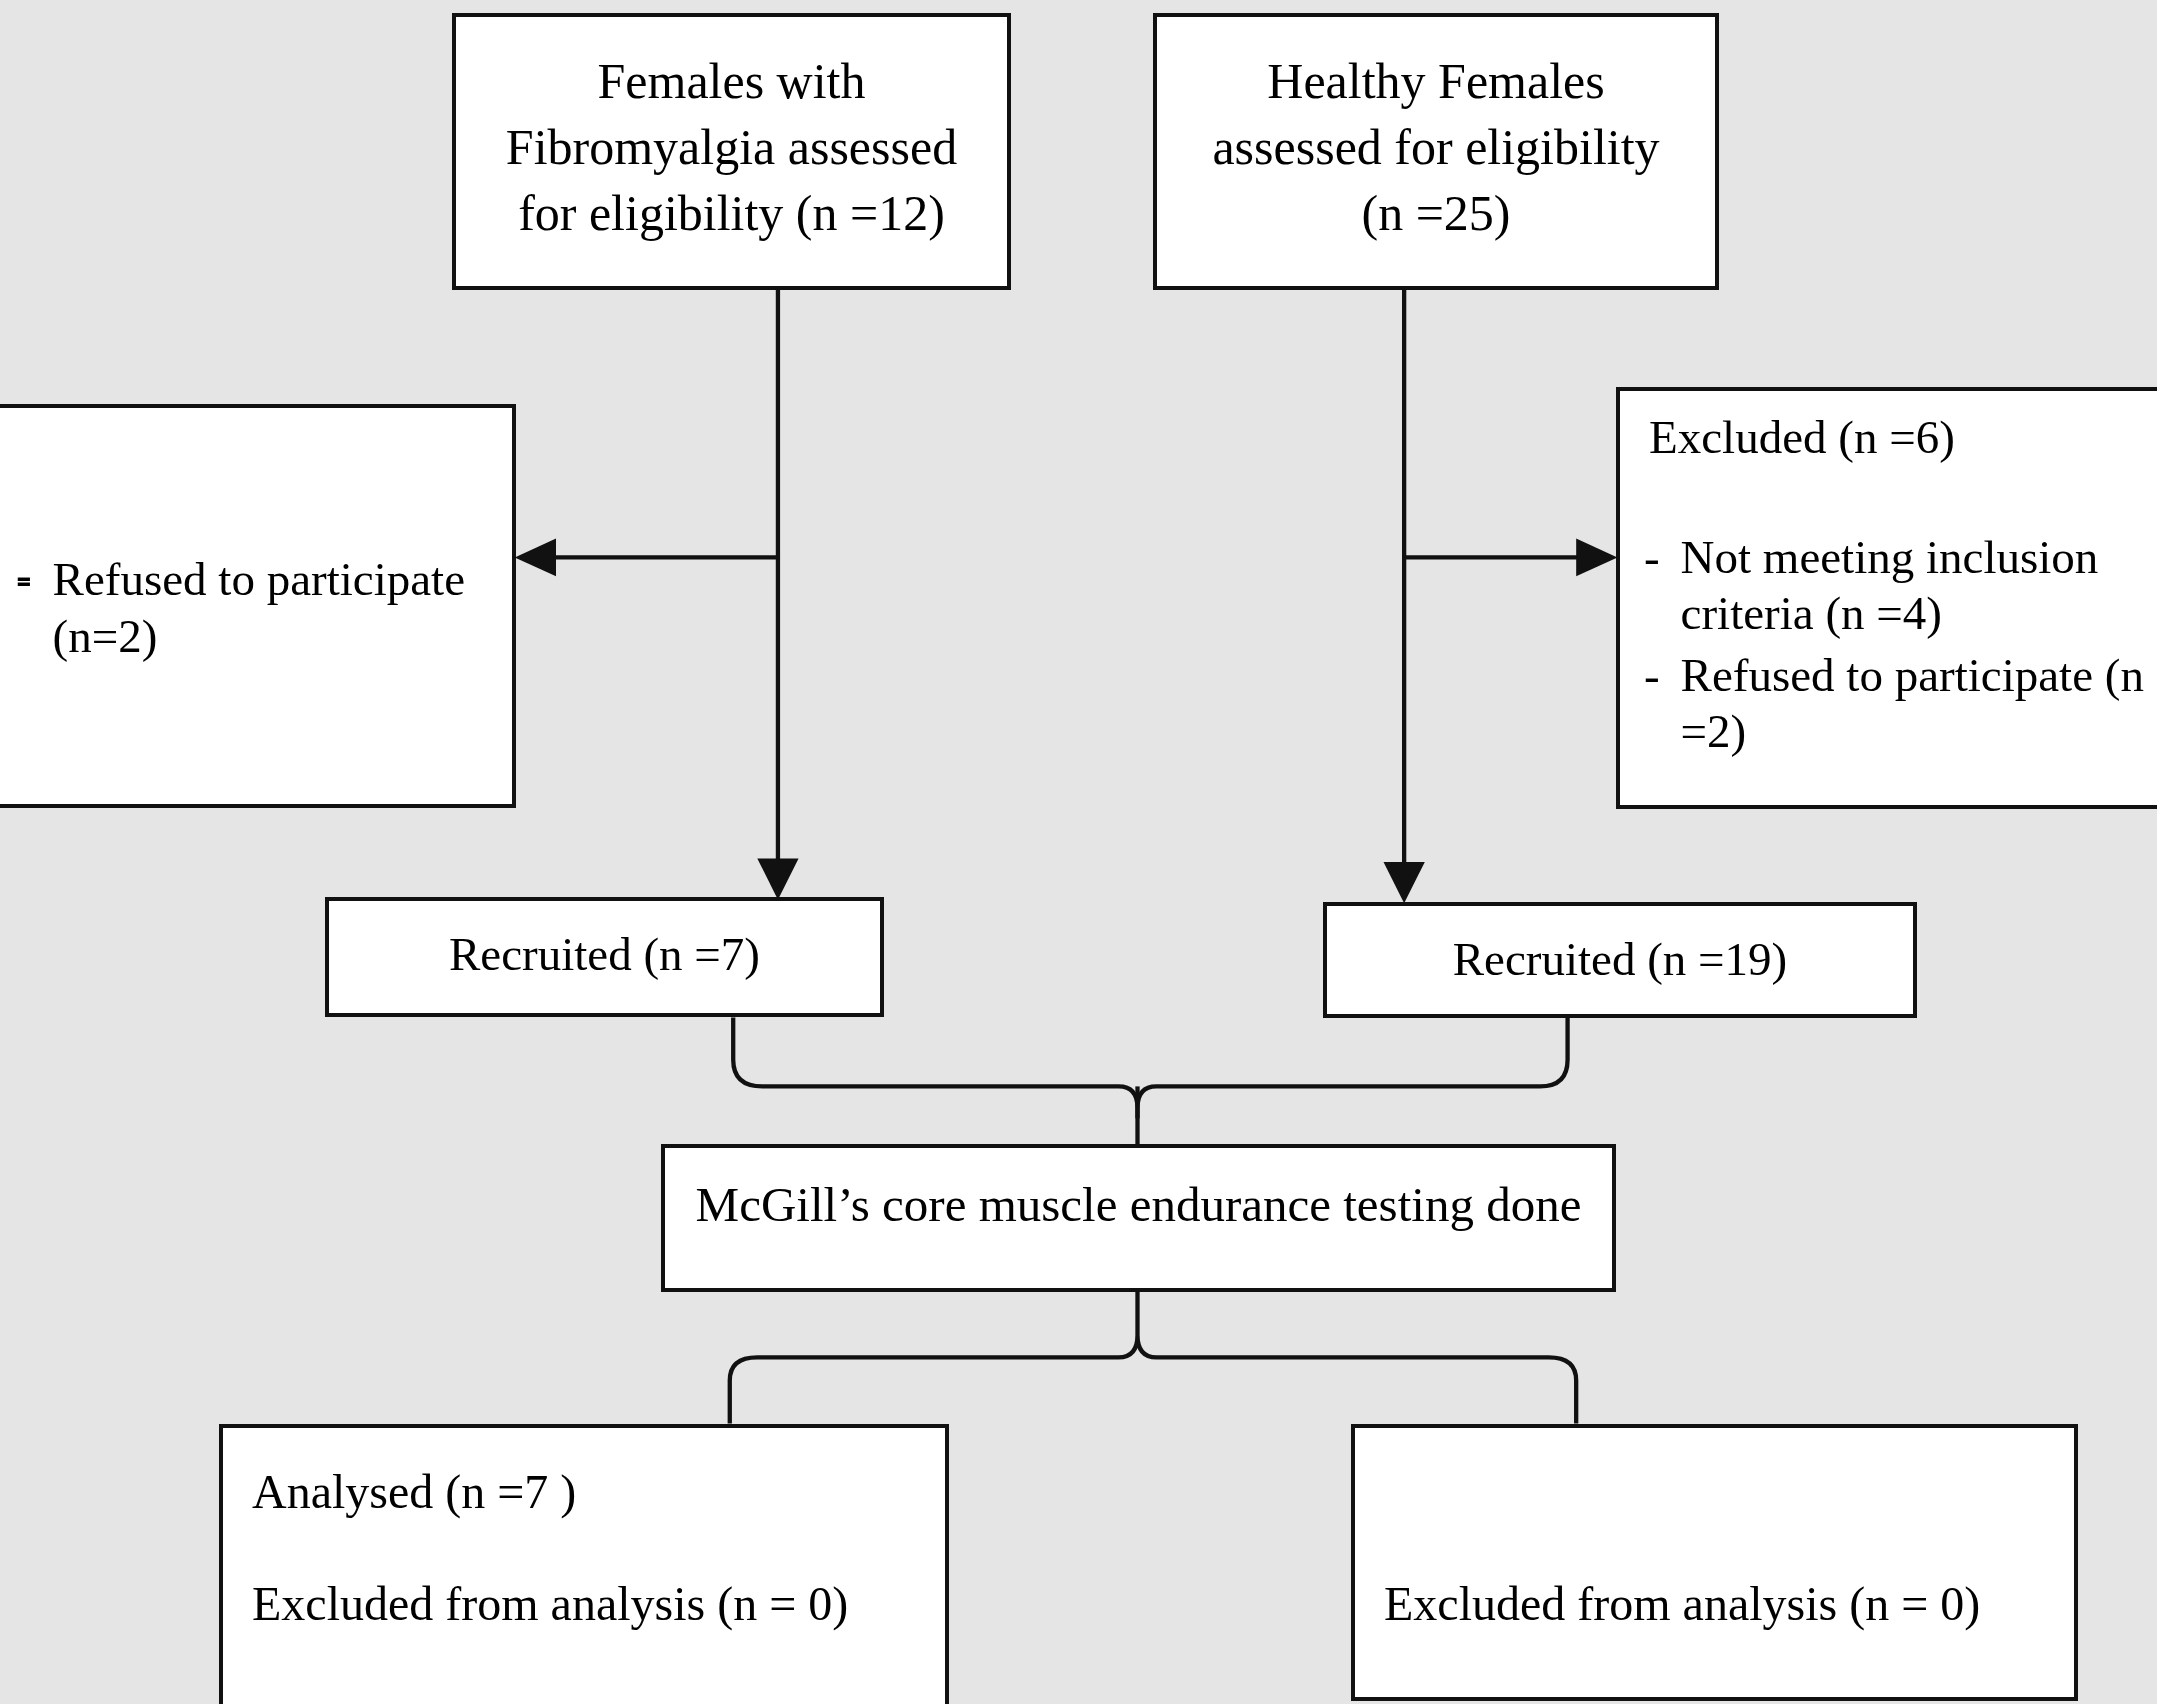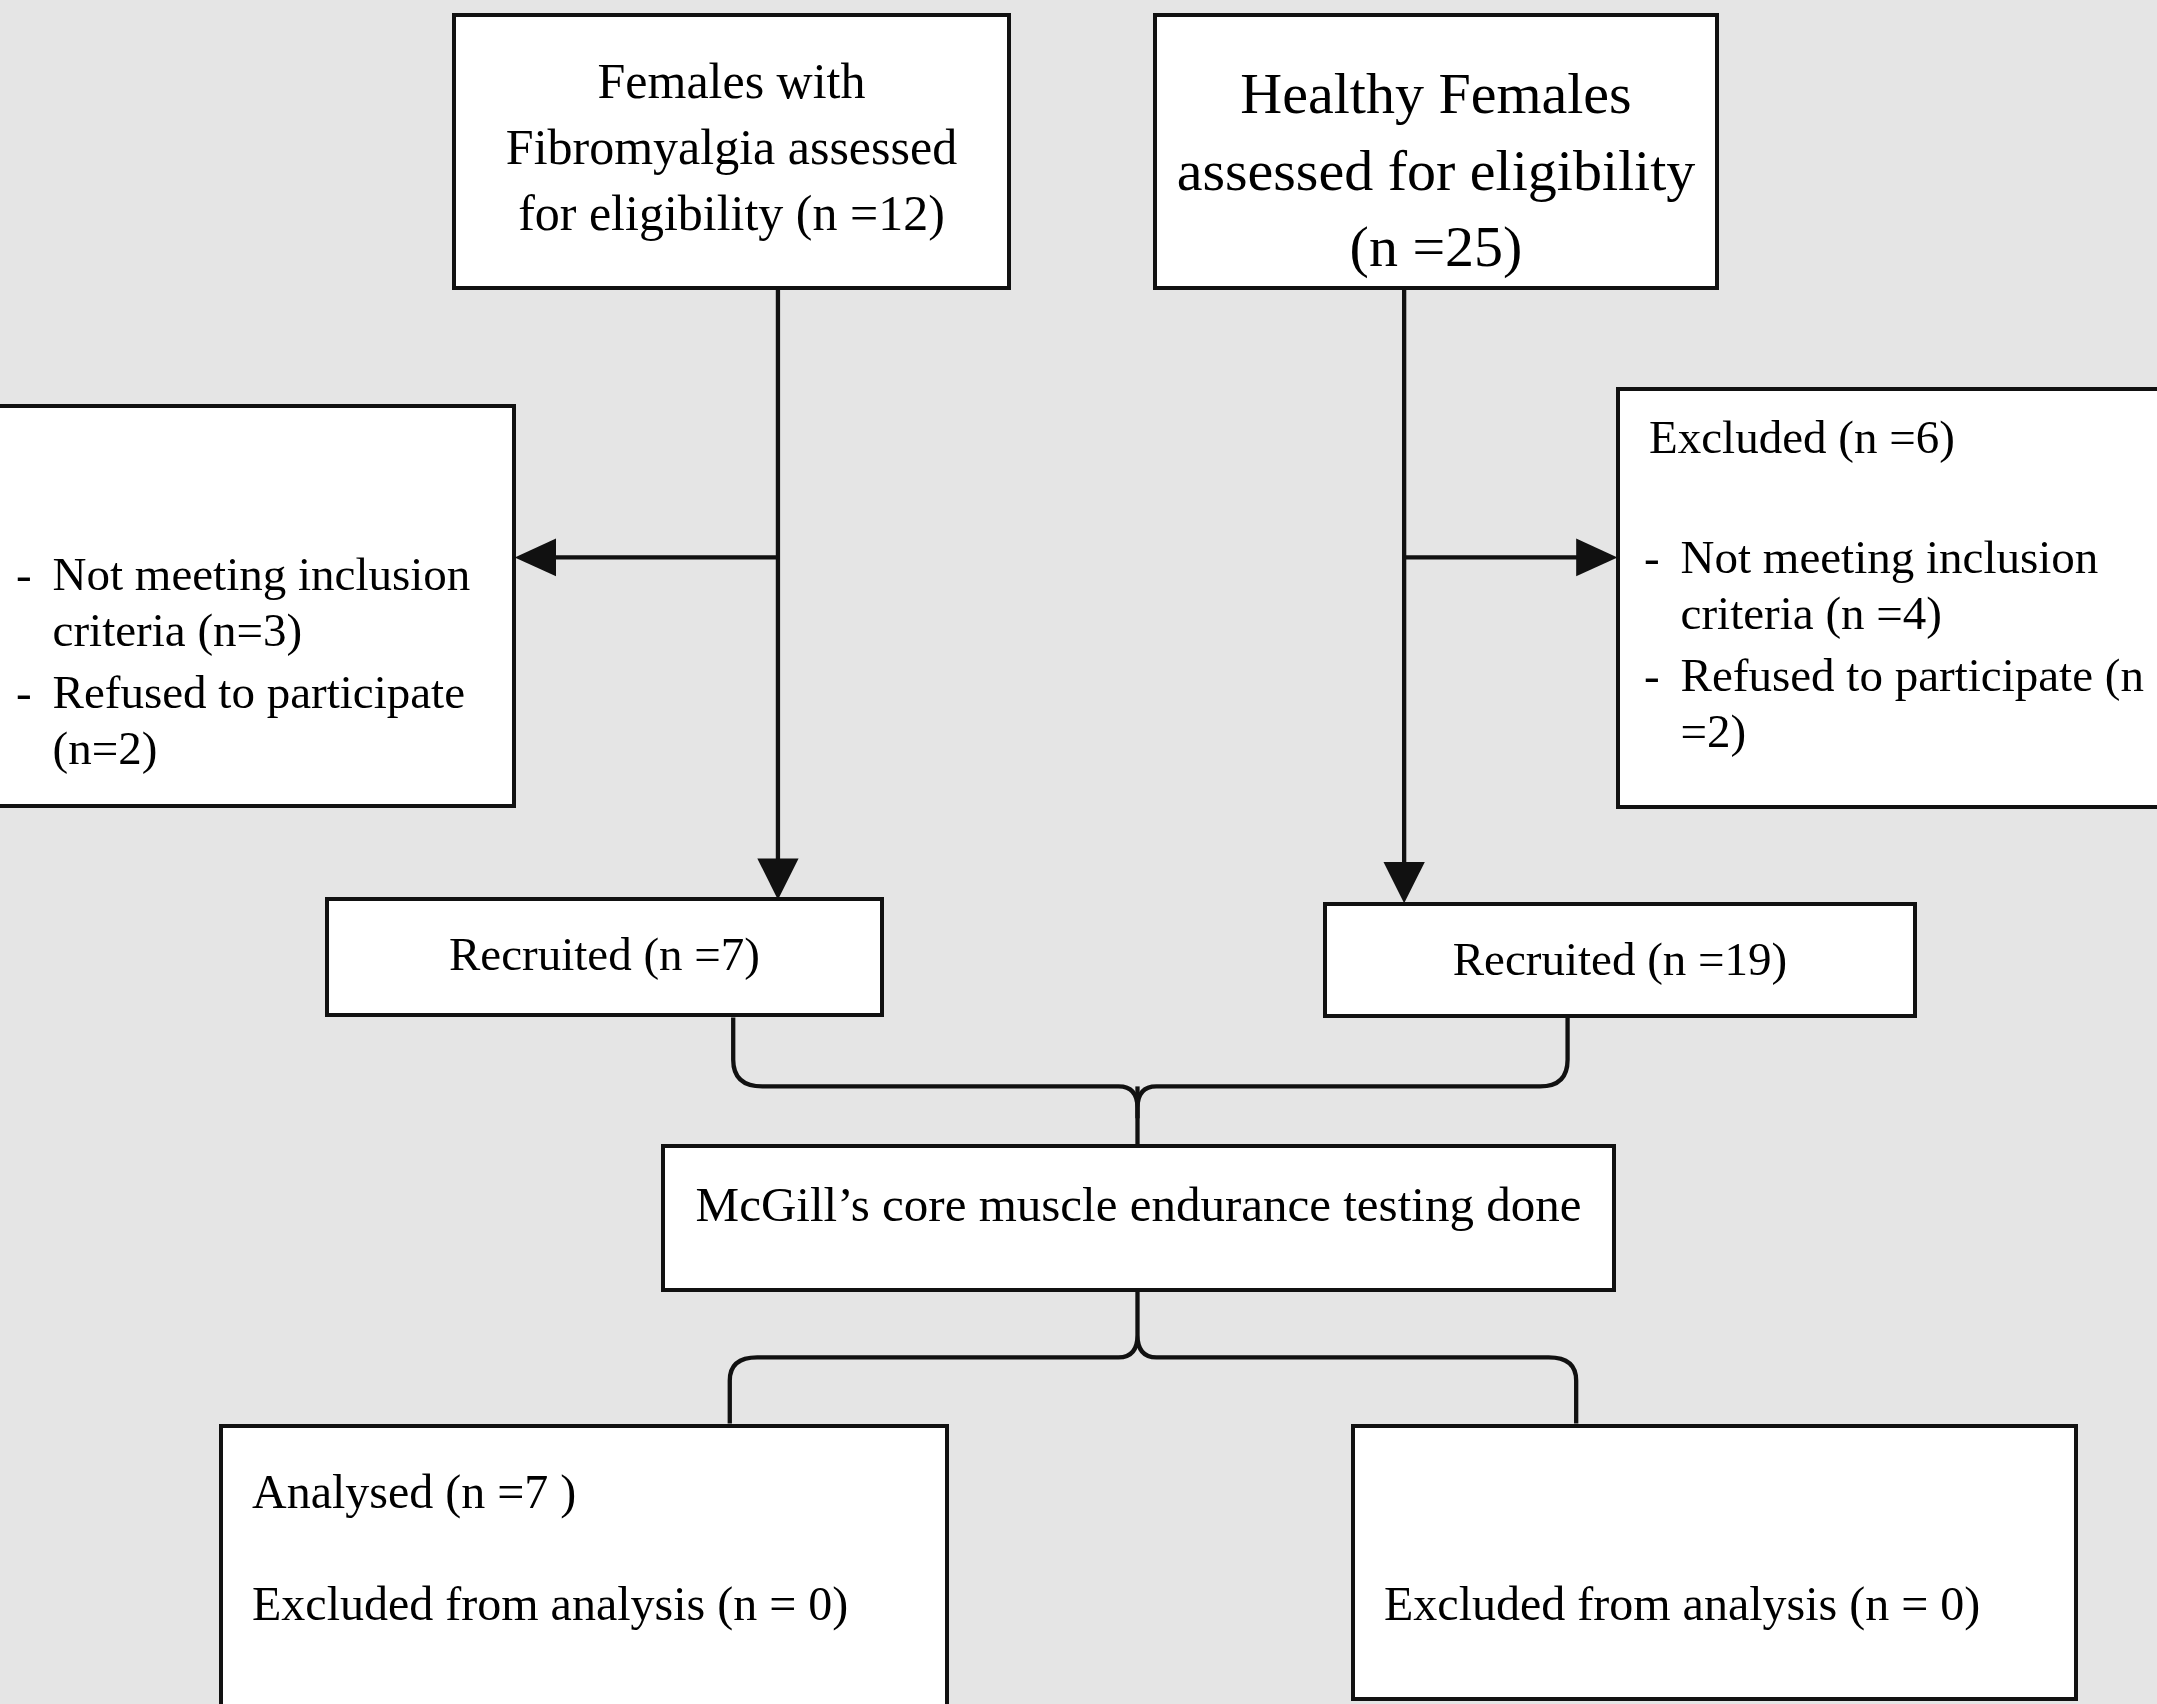--- a/index.html
+++ b/index.html
@@ -37,21 +37,21 @@
   #box-healthy      { left: 1153px; top: 13px;   width: 566px;  height: 277px; }
   #box-excl-left    { left: -12px;  top: 404px;  width: 528px;  height: 404px; }
   #box-excl-right   { left: 1616px; top: 387px;  width: 568px;  height: 422px; }
   #box-recr-left    { left: 325px;  top: 897px; width: 559px;  height: 120px; }
   #box-recr-right   { left: 1323px; top: 902px; width: 594px;  height: 116px; }
   #box-mcgill       { left: 661px;  top: 1144px; width: 955px; height: 148px; }
   #box-anal-left    { left: 219px;  top: 1424px; width: 730px;  height: 318px; }
   #box-anal-right   { left: 1351px; top: 1424px; width: 727px;  height: 277px; }
 
   #box-fibro .box-text      { top: 31px;  font-size: 50px; line-height: 1.32; }
-  #box-healthy .box-text    { top: 39px;  font-size: 58px; line-height: 1.32; }
+  #box-healthy .box-text    { top: 31px;  font-size: 50px; line-height: 1.32; }
   #box-recr-left .box-text  { top: 26px;  font-size: 47px; }
   #box-recr-right .box-text { top: 26px;  font-size: 47px; }
   #box-mcgill .box-text     { top: 27.5px;  font-size: 49px; }
 
   .excl-head {
     position: absolute;
     left: 29px;
     font-size: 47px;
   }
   #box-excl-left  .excl-head { top: 22.4px; }
@@ -139,21 +139,20 @@
   <div class="box" id="box-healthy">
     <div class="box-text center-text">Healthy Females
 assessed for eligibility
 (n =25)</div>
   </div>
 
   <div class="box" id="box-excl-left">
     <ul class="excl-list">
       <li>
         <span class="dash">-</span>
-        <span>Not meeting inclusion criteria (n=3)</span>
       </li>
       <li>
         <span class="dash">-</span>
         <span>Refused to participate (n=2)</span>
       </li>
     </ul>
   </div>
 
   <div class="box" id="box-excl-right">
     <div class="excl-head">Excluded (n =6)</div>

